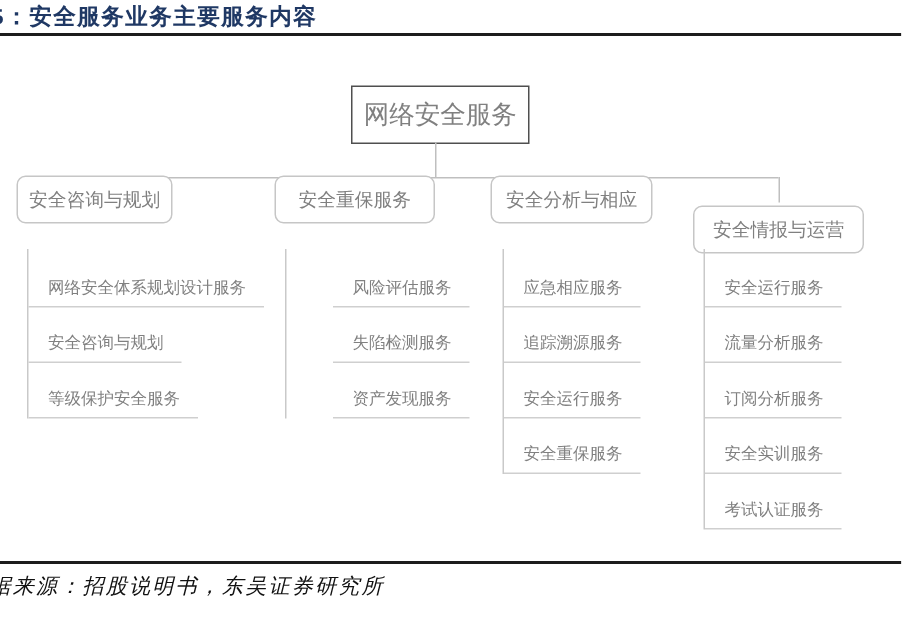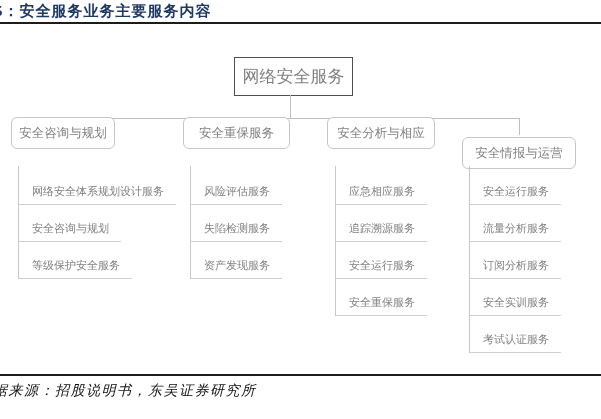--- a/index.html
+++ b/index.html
@@ -24,21 +24,21 @@
   .b2 { left:183px; width:107px; }
   .b3 { left:327px; width:108px;text-align:right; }
   .b4 { left:462px; width:114px;margin-top:20px; }
 
   .line { position:absolute; background:#bfbfbf; }
   .v { width:1px; }
   .h { height:1px; }
 
   .leaves { position:absolute; top:166px; border-left:1px solid #c9c9c9; }
   .c1 { left:18px; }
-  .c2 { left:190px; }
+  .c2 { left:190px;padding-left:31px; }
   .c3 { left:335px; }
   .c4 { left:469px; }
   .leaf {
     display:flex; align-items:flex-end; height:37px; box-sizing:border-box;
     padding:0 12px 5px 13px; border-bottom:1px solid #cfcfcf;
     font-size:11px; color:#808080; white-space:nowrap; width:max-content;
   }
   .leaf:first-child { height:39px; }
 
   .bottom-rule { position:absolute; top:374px; left:0; width:601px; height:2px; background:#1c1c1c; }

